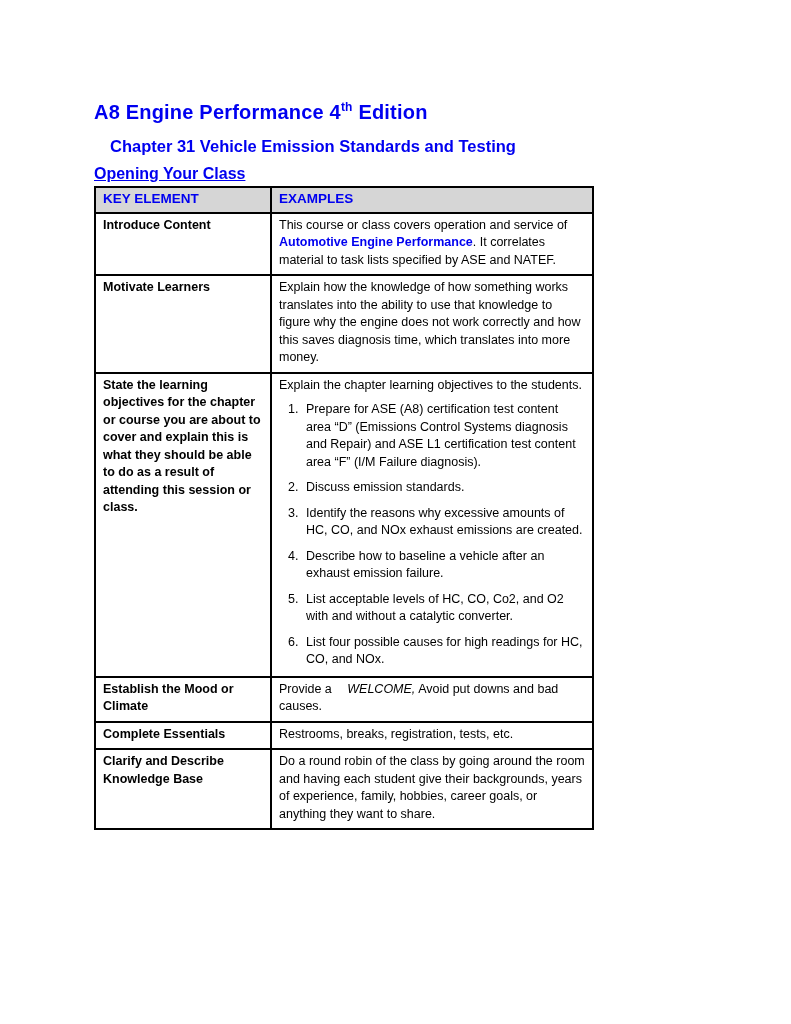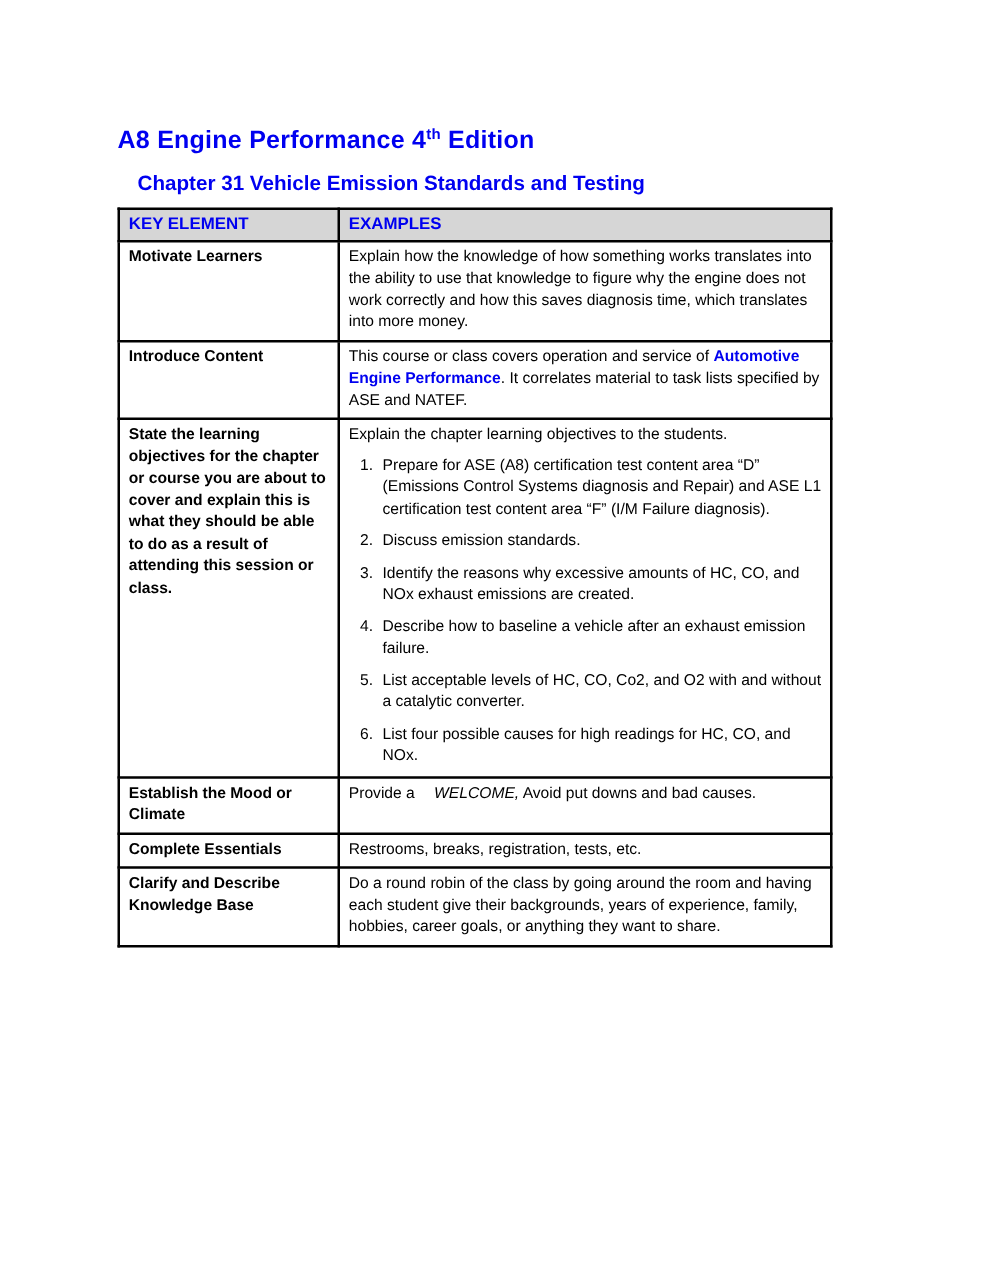--- a/index.html
+++ b/index.html
@@ -36,21 +36,21 @@
   .section-heading {
     color: #0000f0;
     font-size: 16px;
     font-weight: bold;
     text-decoration: underline;
     margin-bottom: 3px;
     display: inline-block;
   }
   table.lesson-table {
     border-collapse: collapse;
-    width: 572px;
+    width: 500px;
     table-layout: fixed;
   }
   .lesson-table col.key-col { width: 176px; }
   .lesson-table th,
   .lesson-table td {
     border: 2px solid #000000;
     vertical-align: top;
     text-align: left;
     padding: 3px 7px 5px 7px;
     font-size: 12.5px;
@@ -91,42 +91,45 @@
 </style>
 </head>
 <body>
 
 <div class="page">
 
   <h1 class="doc-title"><span>A8 Engine Performance 4</span><sup>th</sup><span> Edition</span></h1>
 
   <h2 class="chapter-heading">Chapter 31 Vehicle Emission Standards and Testing</h2>
 
+  <div>
+    <h3 class="section-heading">Opening Your Class</h3>
+  </div>
 
   <table class="lesson-table">
     <colgroup>
       <col class="key-col">
       <col class="examples-col">
     </colgroup>
     <thead>
       <tr>
         <th>KEY ELEMENT</th>
         <th>EXAMPLES</th>
       </tr>
     </thead>
     <tbody>
 
       <tr>
-        <td class="key-cell">Motivate Learners</td>
-        <td class="examples-cell">Explain how the knowledge of how something works translates into the ability to use that knowledge to figure why the engine does not work correctly and how this saves diagnosis time, which translates into more money.</td>
+        <td class="key-cell">Introduce Content</td>
+        <td class="examples-cell"><span>This course or class covers operation and service of </span><span class="hl">Automotive Engine Performance</span><span>. It correlates material to task lists specified by ASE and NATEF.</span></td>
       </tr>
 
       <tr>
-        <td class="key-cell">Introduce Content</td>
-        <td class="examples-cell"><span>This course or class covers operation and service of </span><span class="hl">Automotive Engine Performance</span><span>. It correlates material to task lists specified by ASE and NATEF.</span></td>
+        <td class="key-cell">Motivate Learners</td>
+        <td class="examples-cell">Explain how the knowledge of how something works translates into the ability to use that knowledge to figure why the engine does not work correctly and how this saves diagnosis time, which translates into more money.</td>
       </tr>
 
       <tr>
         <td class="key-cell">State the learning objectives for the chapter or course you are about to cover and explain this is what they should be able to do as a result of attending this session or class.</td>
         <td class="examples-cell">
           <p class="objectives-intro">Explain the chapter learning objectives to the students.</p>
           <ol class="examples-list">
             <li>Prepare for ASE (A8) certification test content area “D” (Emissions Control Systems diagnosis and Repair) and ASE L1 certification test content area “F” (I/M Failure diagnosis).</li>
             <li>Discuss emission standards.</li>
             <li>Identify the reasons why excessive amounts of HC, CO, and NOx exhaust emissions are created.</li>

